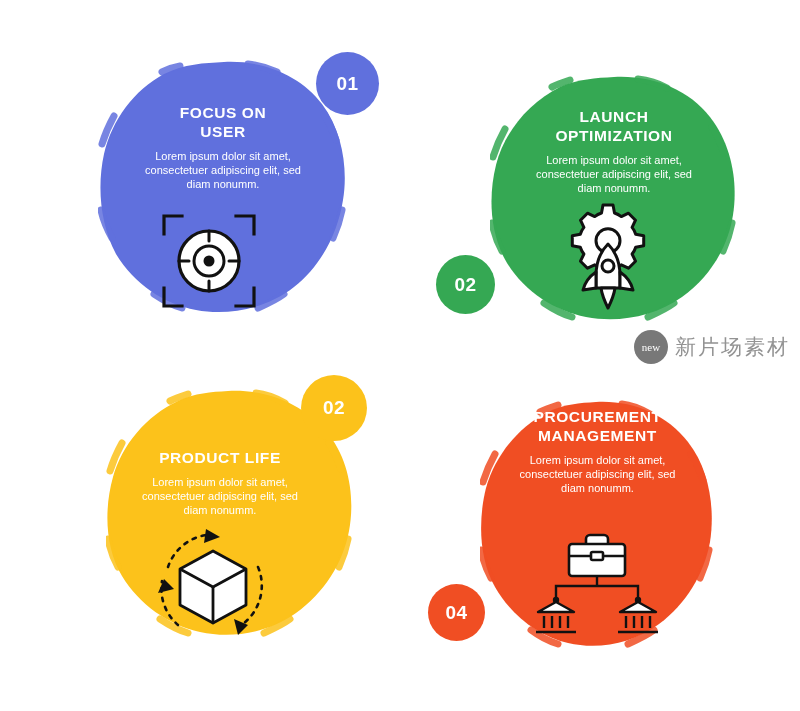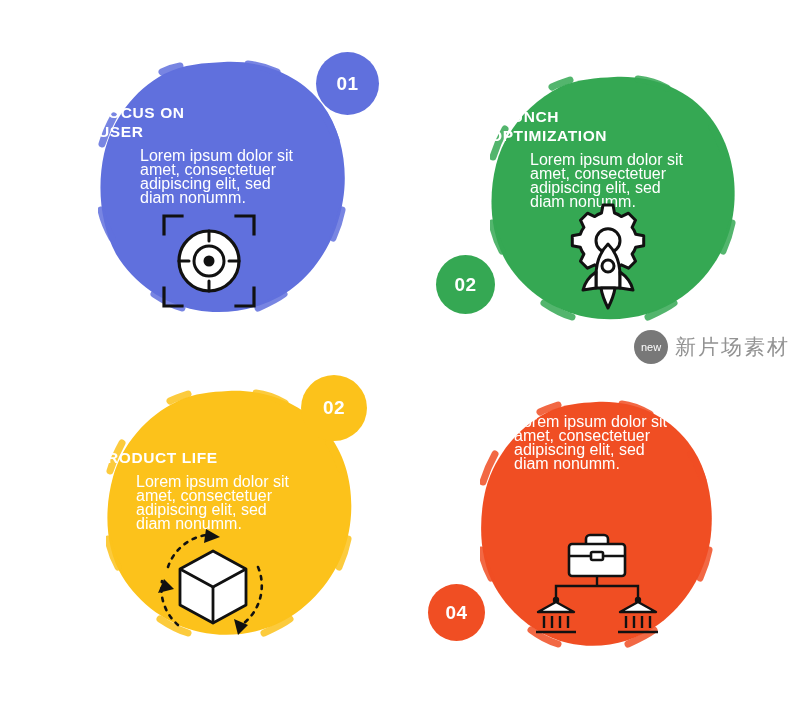--- a/index.html
+++ b/index.html
@@ -24,33 +24,33 @@
   
   .blob {
     position: absolute;
     border-radius: 50%;
   }
 
   .card-text {
     position: absolute;
     left: 0;
     right: 0;
-    text-align: left;
+    text-align: center;
     color: #ffffff;
     pointer-events: none;
   }
   .card-title {
     font-size: 15.5px;
     font-weight: bold;
     letter-spacing: 0.6px;
     line-height: 19px;
     text-transform: uppercase;
   }
   .card-desc {
-    font-size: 16px;
+    font-size: 11px;
     line-height: 14px;
     margin-top: 8px;
     font-style: normal;
   }
 
   
   .badge {
     position: absolute;
     border-radius: 50%;
     display: flex;
@@ -80,21 +80,21 @@
   .wm-badge {
     width: 34px;
     height: 34px;
     border-radius: 50%;
     background: #6d6d6d;
     color: #fff;
     font-size: 11px;
     display: flex;
     align-items: center;
     justify-content: center;
-    font-family: Liberation Sans, sans-serif;
+    font-family: Liberation Serif, serif;
   }
   .wm-text {
     color: #8a8a8a;
     font-size: 21px;
     letter-spacing: 2px;
     font-family: Liberation Sans, sans-serif;
   }
 </style>
 </head>
 <body>
@@ -221,20 +221,24 @@
   </div>
 
   <div class="blob" style="left:480px; top:400px; width:235px; height:250px;">
     <svg width="235" height="250" viewBox="0 0 235 250">
       <path d="M116,2 C152,0 186,14 208,42 C230,70 235,110 230,142 C224,174 206,204 179,224 C152,244 118,250 88,243 C58,236 31,215 15,187 C-1,159 -2,120 6,88 C15,56 38,27 68,12 C84,4 100,3 116,2 Z" fill="#f04e23"></path>
       <path d="M60,12 C66,9 72,7 78,5 M142,4 C152,5 161,9 170,14 M211,54 C216,62 220,71 223,80 M229,150 C227,160 224,169 220,178 M174,230 C166,236 157,240 148,244 M78,244 C68,241 59,236 51,230 M11,178 C6,169 3,160 1,150 M3,82 C6,72 10,63 15,54" stroke="#f04e23" stroke-width="7" stroke-linecap="round" fill="none" opacity="0.85"></path>
     </svg>
   </div>
 
   <div class="card-text" style="left:480px; top:407px; width:235px;">
+    <div class="card-title">
+      <div>PROCUREMENT</div>
+      <div>MANAGEMENT</div>
+    </div>
     <div class="card-desc" style="padding:0 34px;">Lorem ipsum dolor sit amet, consectetuer adipiscing elit, sed diam nonumm.</div>
   </div>
 
   <div class="icon-wrap" style="left:528px; top:530px; width:138px; height:108px;">
     <svg width="138" height="108" viewBox="0 0 138 108">
 
       <g stroke="#111" stroke-width="2.4" fill="none">
         <line x1="69" y1="46" x2="69" y2="56"></line>
         <polyline points="28,70 28,56 110,56 110,70"></polyline>
       </g>

